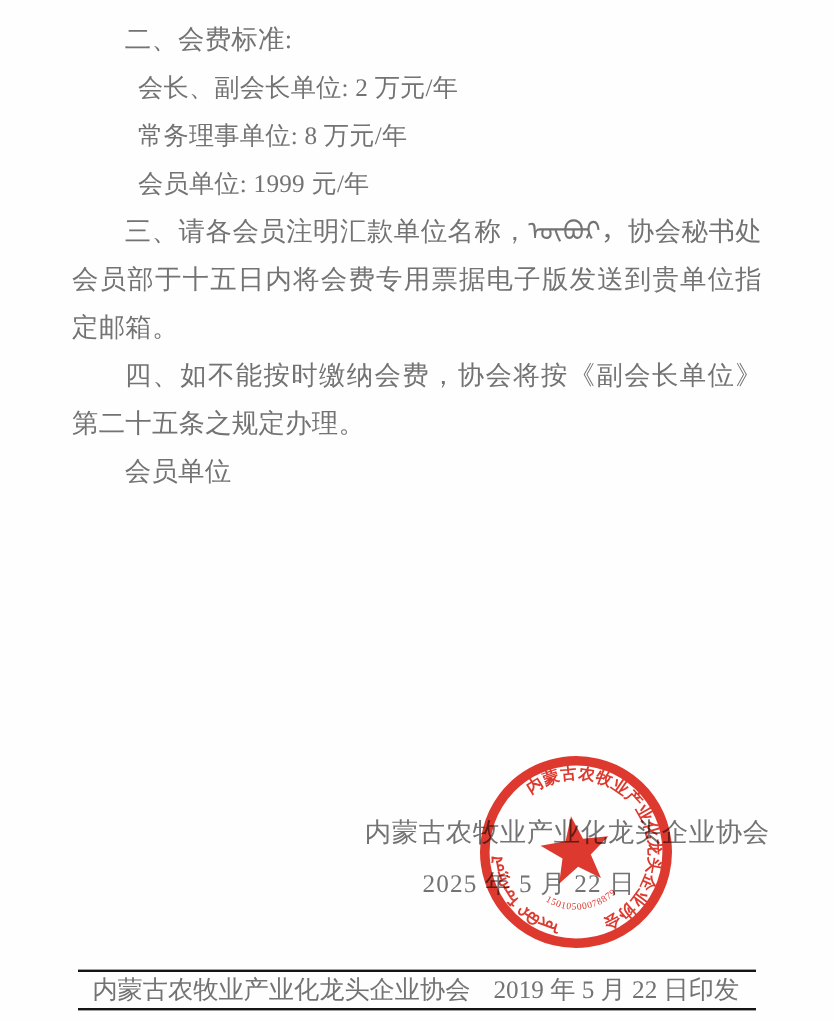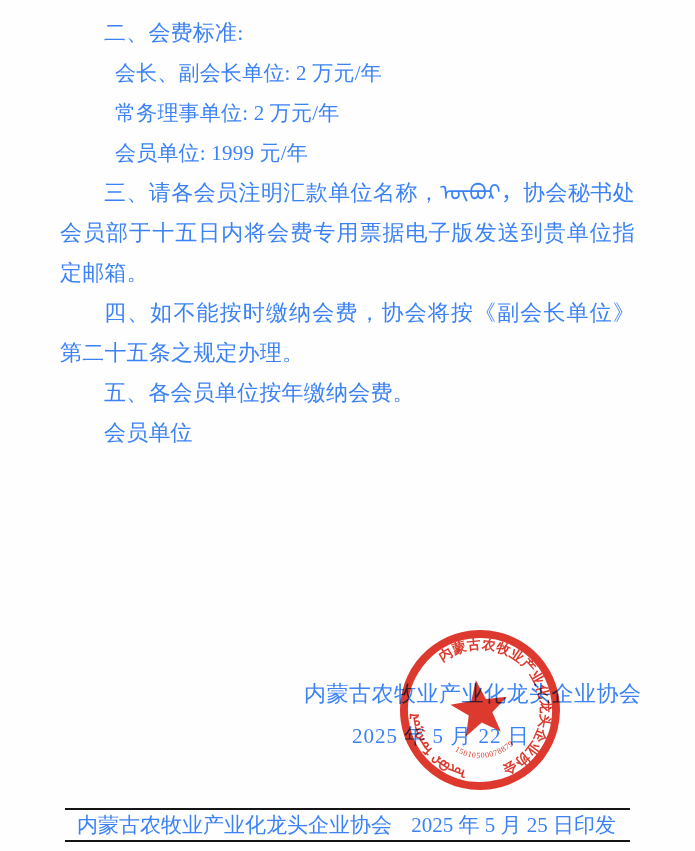--- a/index.html
+++ b/index.html
@@ -1,21 +1,21 @@
 <!DOCTYPE html>
 <html><head>
 <meta charset="utf-8">
 <style>
   html, body { margin: 0; padding: 0; background: #ffffff; }
   .page {
     position: relative;
     width: 695px;
     height: 851px;
     background: #fefefe;
-    color: #3b82f6;
+    color: #737373;
     font-family: "Liberation Serif", "DejaVu Serif", serif;
     overflow: hidden;
   }
   .content {
     position: absolute;
     left: 60px;
     right: 60px;
     top: 13px;
     font-size: 22px;
     line-height: 40px;
@@ -72,25 +72,24 @@
   }
 </style>
 </head>
 <body>
 
 <div class="page">
 
   <div class="content">
     <p class="heading">二、会费标准:</p>
     <p class="fee">会长、副会长单位: 2 万元/年</p>
-    <p class="fee">常务理事单位: 2 万元/年</p>
+    <p class="fee">常务理事单位: 8 万元/年</p>
     <p class="fee">会员单位: 1999 元/年</p>
     <p class="para">三、请各会员注明汇款单位名称，ᠥᠪᠥᠷ，协会秘书处会员部于十五日内将会费专用票据电子版发送到贵单位指定邮箱。</p>
     <p class="para">四、如不能按时缴纳会费，协会将按《副会长单位》第二十五条之规定办理。</p>
-    <p class="para">五、各会员单位按年缴纳会费。</p>
     <p class="para">会员单位</p>
   </div>
 
   <div class="sig-org">内蒙古农牧业产业化龙头企业协会</div>
   <div class="sig-date">2025 年 5 月 22 日</div>
 
   <svg class="seal" viewBox="0 0 200 200" width="200" height="200">
     <g transform="rotate(-8 100 100)" fill="none">
       <circle cx="100" cy="100" r="76" stroke="#dc2a1e" stroke-width="8"></circle>
       <path id="sealCnArc" d="M 69.5 47.2 A 61 61 0 1 1 115.8 158.9"></path>
@@ -104,16 +103,16 @@
       </text>
       <path fill="#dc2a1e" d="M100 70 L107.35 89.89 L128.53 90.73 L111.89 103.86 L117.63 124.27 L100 112.5 L82.37 124.27 L88.11 103.86 L71.47 90.73 L92.65 89.89 Z"></path>
       <text font-size="8" letter-spacing="0.6" fill="#dc2a1e">
         <textPath href="#sealNumArc">15010500078879</textPath>
       </text>
     </g>
   </svg>
 
   <div class="footer">
     <span>内蒙古农牧业产业化龙头企业协会</span>
-    <span>2025 年 5 月 25 日印发</span>
+    <span>2019 年 5 月 22 日印发</span>
   </div>
 
 </div>
 
 </body></html>

